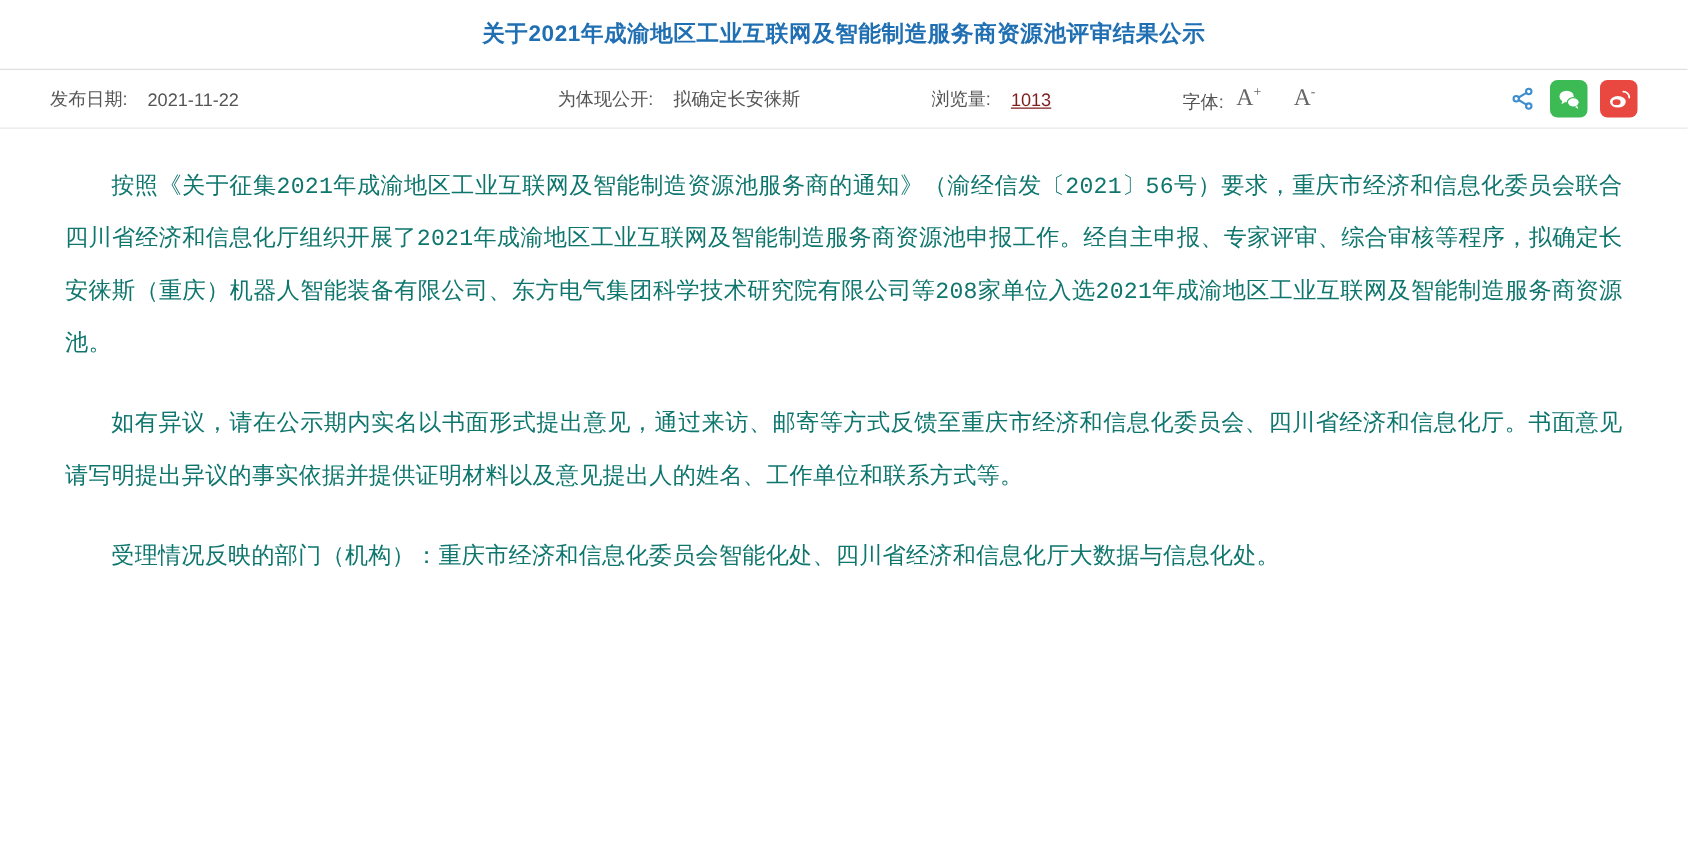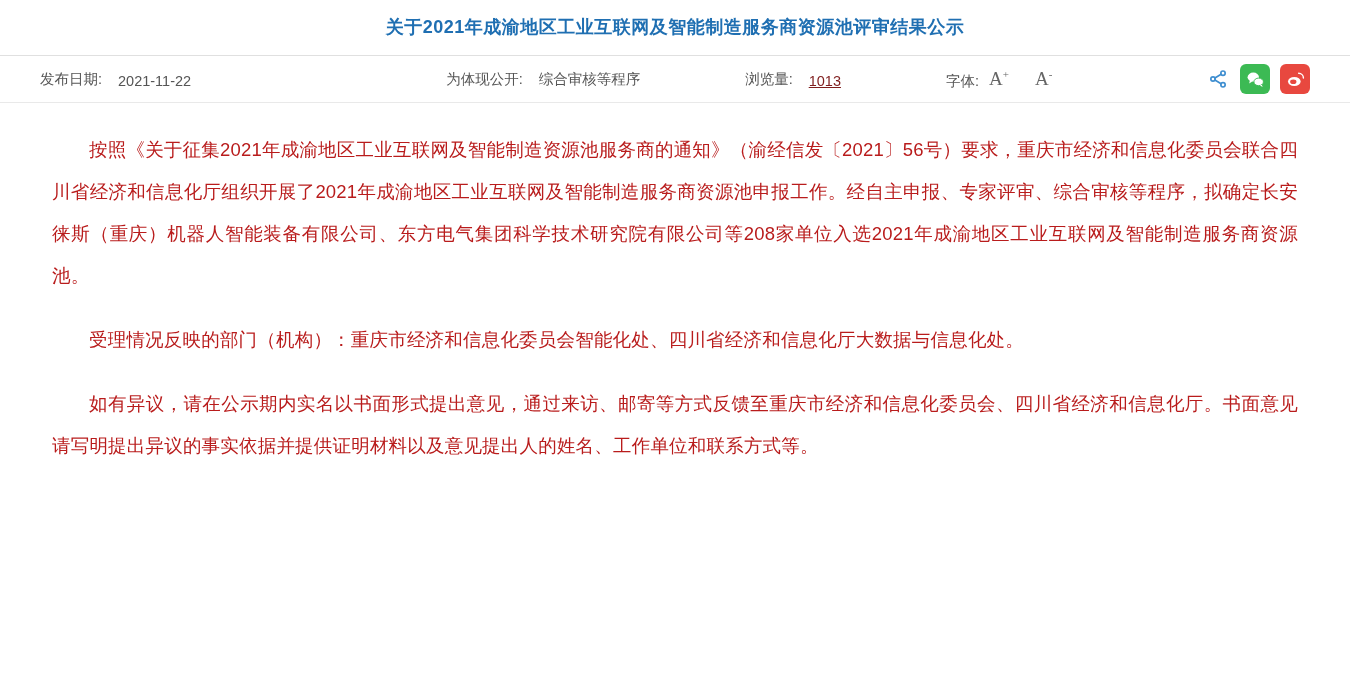--- a/index.html
+++ b/index.html
@@ -101,22 +101,23 @@
     width: 24px;
   }
   .share-ico.wechat { background: #3cba54; }
   .share-ico.weibo  { background: #e8483f; }
 
   
   .content {
     padding: 26px 52px 0 52px;
     font-size: 18.5px;
     line-height: 42px;
-    color: #b91c1c;
+    color: #0f766e;
     letter-spacing: 0.2px;
+    font-family: Liberation Mono, monospace;
   }
   .content p {
     margin: 0 0 22px 0;
     text-indent: 2em;
     text-align: justify;
   }
 </style>
 </head>
 <body>
 
@@ -127,21 +128,21 @@
   </div>
 
   <div class="meta-bar">
     <div class="meta-item">
       <span class="meta-label">发布日期:</span>
       <span class="meta-value">2021-11-22</span>
     </div>
     <div class="meta-gap-1"></div>
     <div class="meta-item">
       <span class="meta-label">为体现公开:</span>
-      <span class="meta-value">综合审核等程序</span>
+      <span class="meta-value">拟确定长安徕斯</span>
     </div>
     <div class="meta-gap-2"></div>
     <div class="meta-item">
       <span class="meta-label">浏览量:</span>
       <span class="meta-value highlight">1013</span>
     </div>
     <div class="meta-gap-3"></div>
     <div class="meta-item">
       <span class="meta-label">字体:</span>
       <span class="font-size-btns">
@@ -173,17 +174,17 @@
           <ellipse cx="10.5" cy="14.5" rx="8" ry="5.8" fill="#ffffff"></ellipse>
           <ellipse cx="9.2" cy="14.8" rx="4" ry="2.9" fill="#e8483f"></ellipse>
           <path d="M16 4.2c3.4 0 6 2.6 6 5.9" fill="none" stroke="#ffffff" stroke-width="1.8" stroke-linecap="round"></path>
         </svg>
       </span>
     </div>
   </div>
 
   <div class="content">
     <p>按照《关于征集2021年成渝地区工业互联网及智能制造资源池服务商的通知》（渝经信发〔2021〕56号）要求，重庆市经济和信息化委员会联合四川省经济和信息化厅组织开展了2021年成渝地区工业互联网及智能制造服务商资源池申报工作。经自主申报、专家评审、综合审核等程序，拟确定长安徕斯（重庆）机器人智能装备有限公司、东方电气集团科学技术研究院有限公司等208家单位入选2021年成渝地区工业互联网及智能制造服务商资源池。</p>
+    <p>如有异议，请在公示期内实名以书面形式提出意见，通过来访、邮寄等方式反馈至重庆市经济和信息化委员会、四川省经济和信息化厅。书面意见请写明提出异议的事实依据并提供证明材料以及意见提出人的姓名、工作单位和联系方式等。</p>
     <p>受理情况反映的部门（机构）：重庆市经济和信息化委员会智能化处、四川省经济和信息化厅大数据与信息化处。</p>
-    <p>如有异议，请在公示期内实名以书面形式提出意见，通过来访、邮寄等方式反馈至重庆市经济和信息化委员会、四川省经济和信息化厅。书面意见请写明提出异议的事实依据并提供证明材料以及意见提出人的姓名、工作单位和联系方式等。</p>
   </div>
 
 </div>
 
 </body></html>

